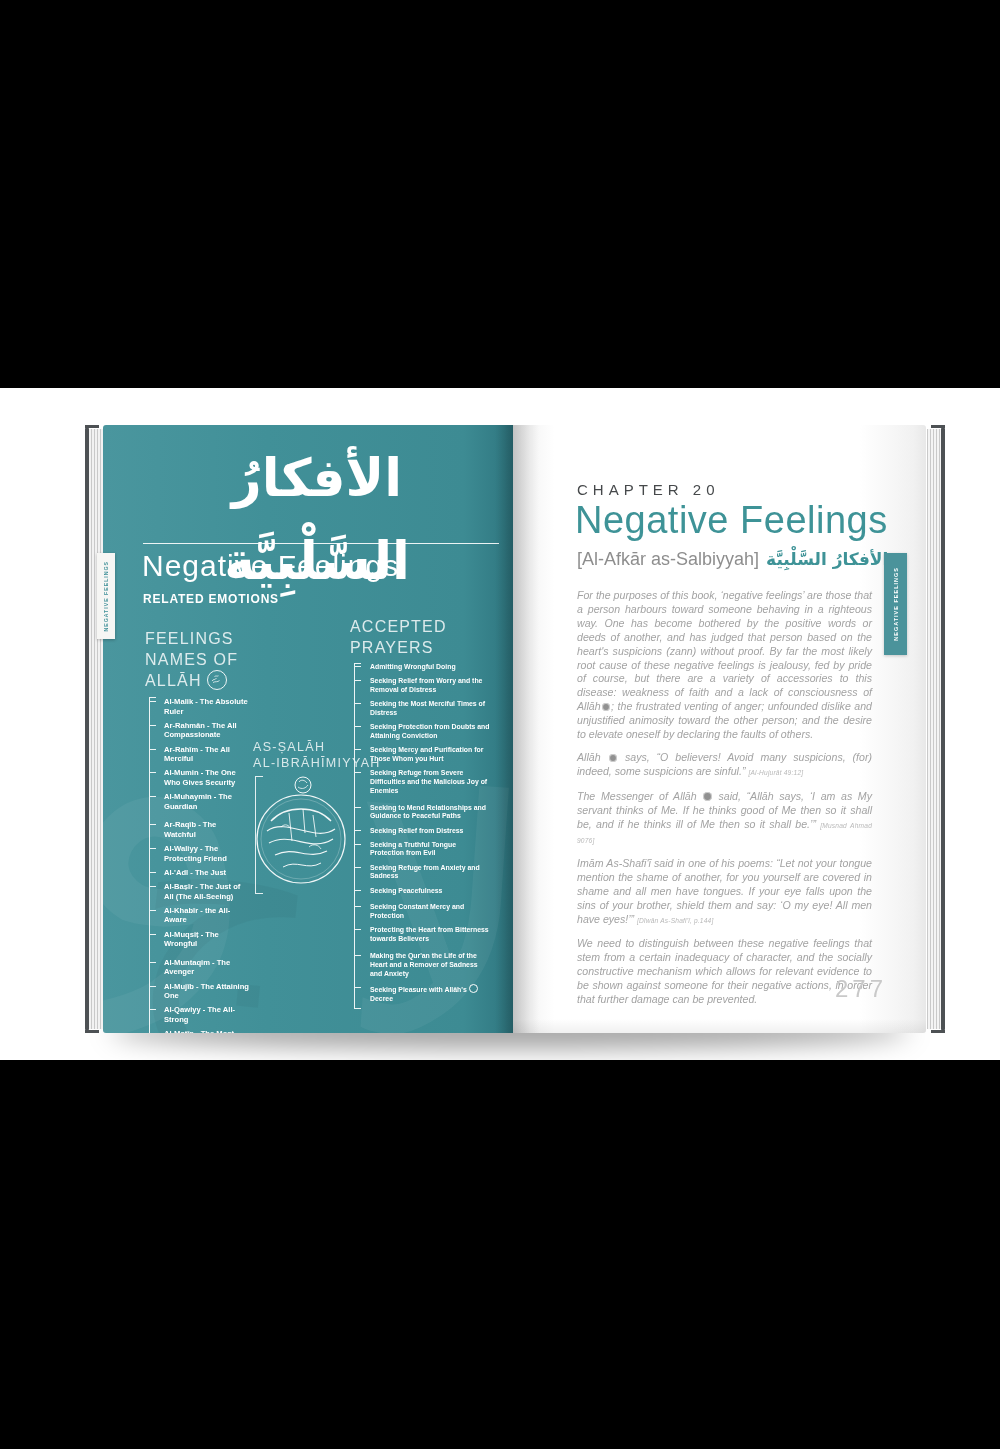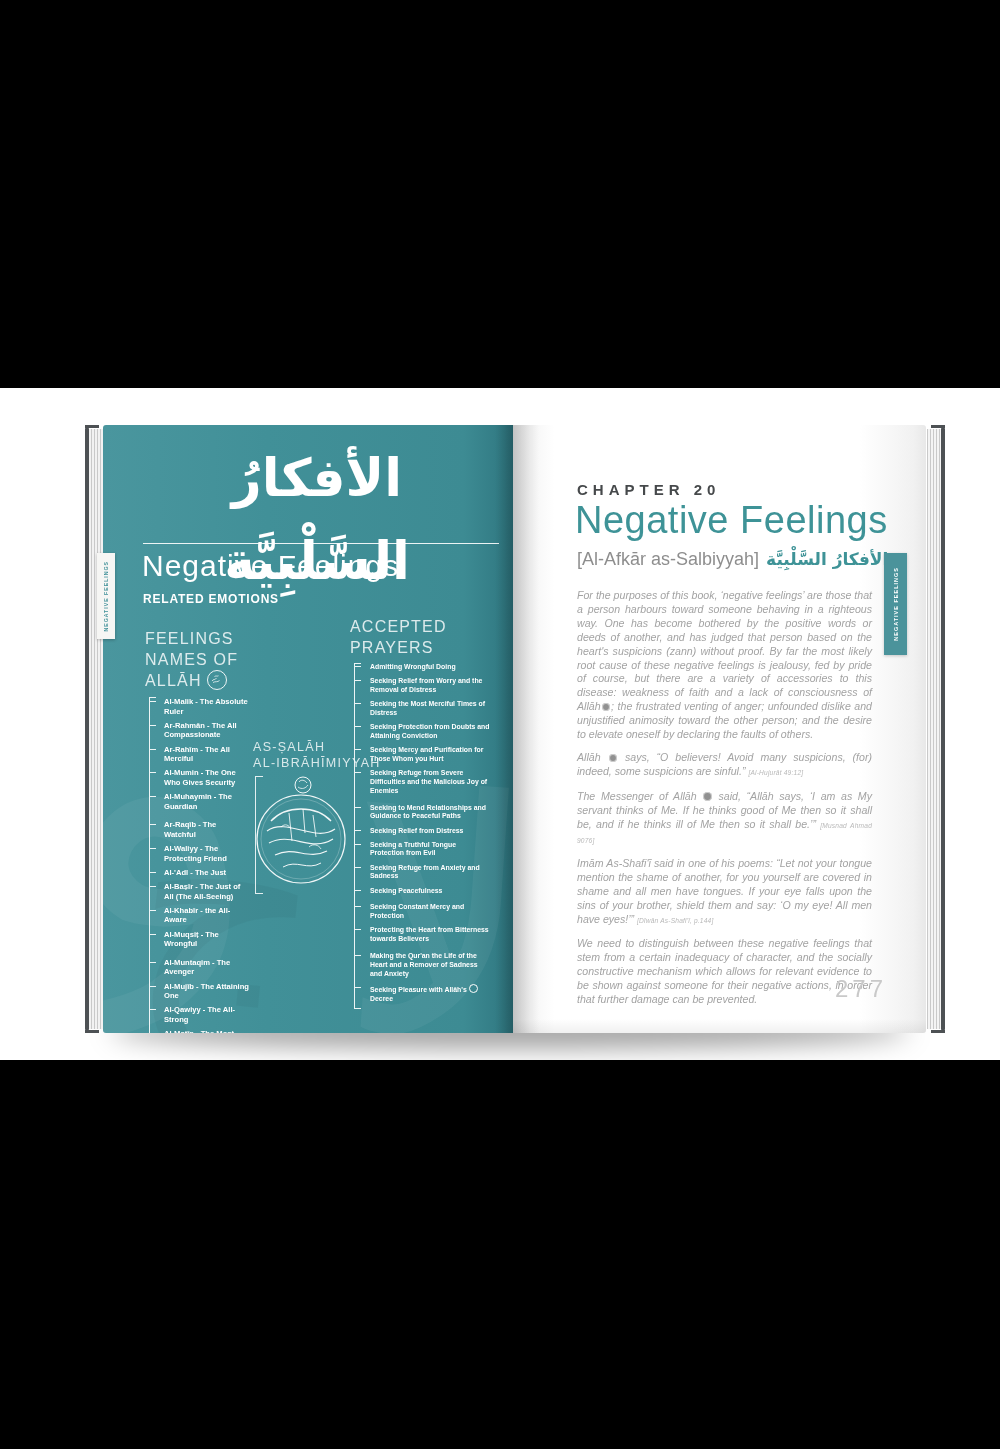--- a/index.html
+++ b/index.html
@@ -76,21 +76,21 @@
   
   .tab-left{position:absolute;left:97px;top:553px;width:18px;height:86px;background:#f6f6f4;
     box-shadow:0 1px 3px rgba(0,0,0,0.25);display:flex;align-items:center;justify-content:center;}
   .tab-left span{writing-mode:vertical-rl;transform:rotate(180deg);font-size:5.2px;font-weight:bold;
     letter-spacing:1px;color:#43929a;white-space:nowrap;}
   .tab-right{position:absolute;left:884px;top:553px;width:23px;height:102px;background:#4b939b;
     box-shadow:0 1px 3px rgba(0,0,0,0.2);display:flex;align-items:center;justify-content:center;}
   .tab-right span{writing-mode:vertical-rl;transform:rotate(180deg);font-size:5.5px;font-weight:bold;
     letter-spacing:1px;color:#ffffff;white-space:nowrap;}
   
-  .chapter-label{position:absolute;left:64px;top:56px;color:#46494b;font-size:15px;font-weight:bold;letter-spacing:5px;}
+  .chapter-label{position:absolute;left:64px;top:56px;color:#46494b;font-size:15px;font-weight:normal;letter-spacing:5px;}
   .rp-title{position:absolute;left:62px;top:74px;color:#3e9397;font-size:38px;letter-spacing:0.5px;}
   .rp-subtitle{position:absolute;left:64px;top:124px;font-size:18px;color:#8e8e8e;white-space:nowrap;}
   .rp-subtitle .ar{color:#3e9397;font-family:"DejaVu Sans",sans-serif;font-size:17px;font-weight:bold;margin-left:7px;}
   .body-copy{position:absolute;left:64px;top:164px;width:295px;color:#a3a3a3;
     font-size:10.6px;line-height:13.9px;text-align:justify;font-style:italic;}
   .body-copy p{margin:0 0 9.5px 0;}
   .inline-medallion{display:inline-block;width:8.5px;height:8.5px;border-radius:50%;background:#919191;
     vertical-align:-1px;margin:0 1px;box-shadow:inset 0 0 0 1.1px rgba(255,255,255,0.55);}
   .cite{font-size:6.6px;color:#b8b8b8;letter-spacing:0.2px;}
   .page-number{position:absolute;left:322px;top:550px;color:#c9c9c9;font-size:24px;letter-spacing:4px;}

